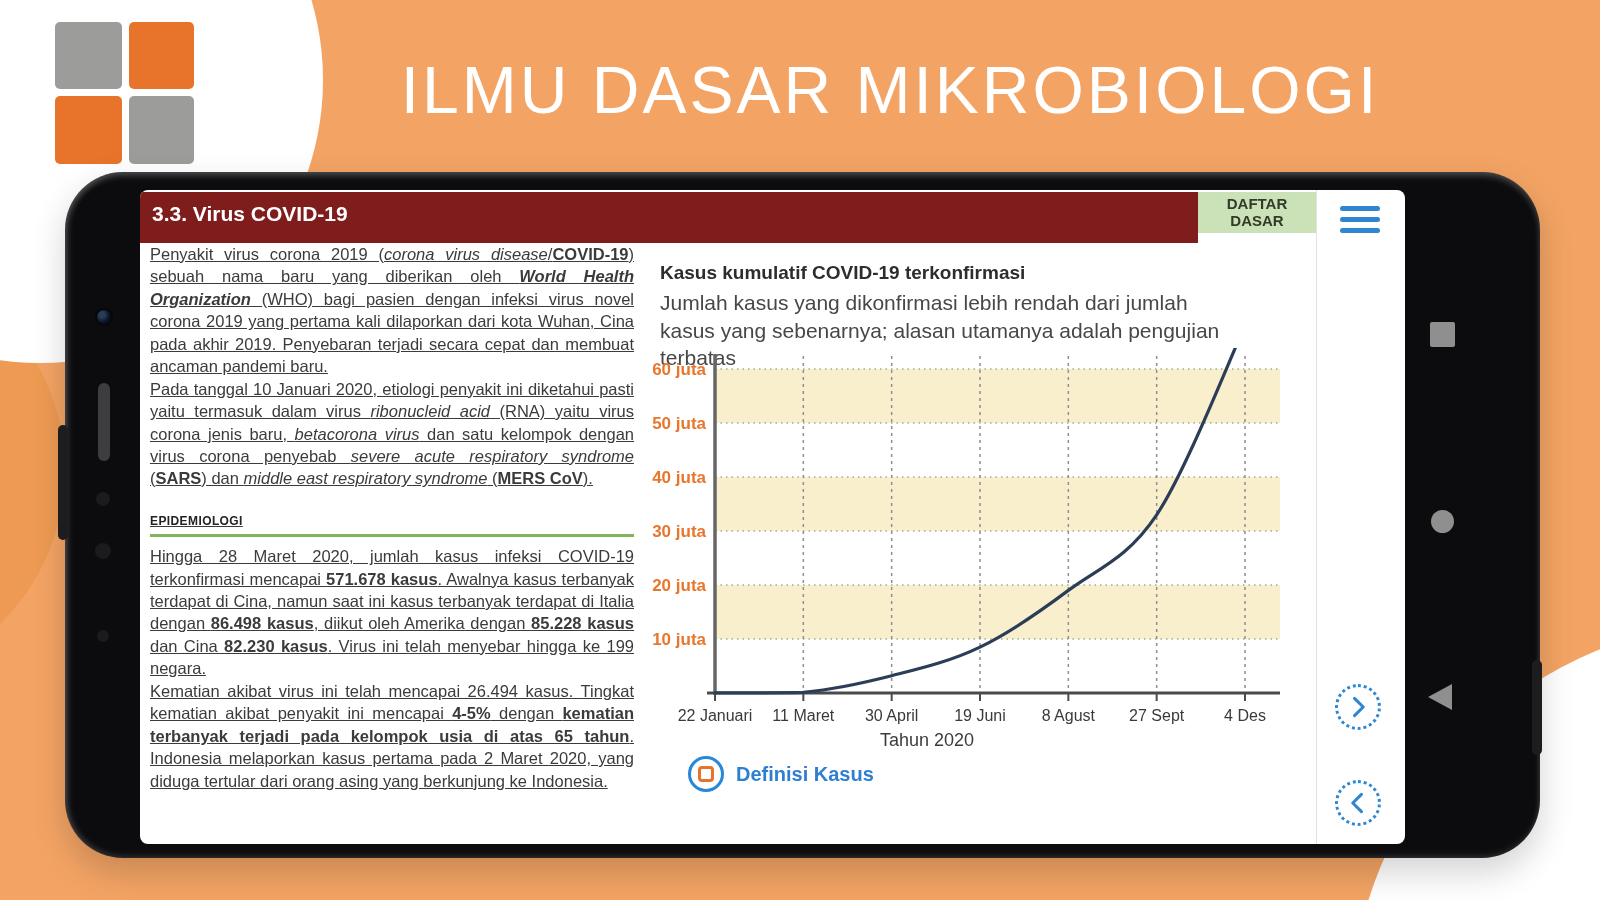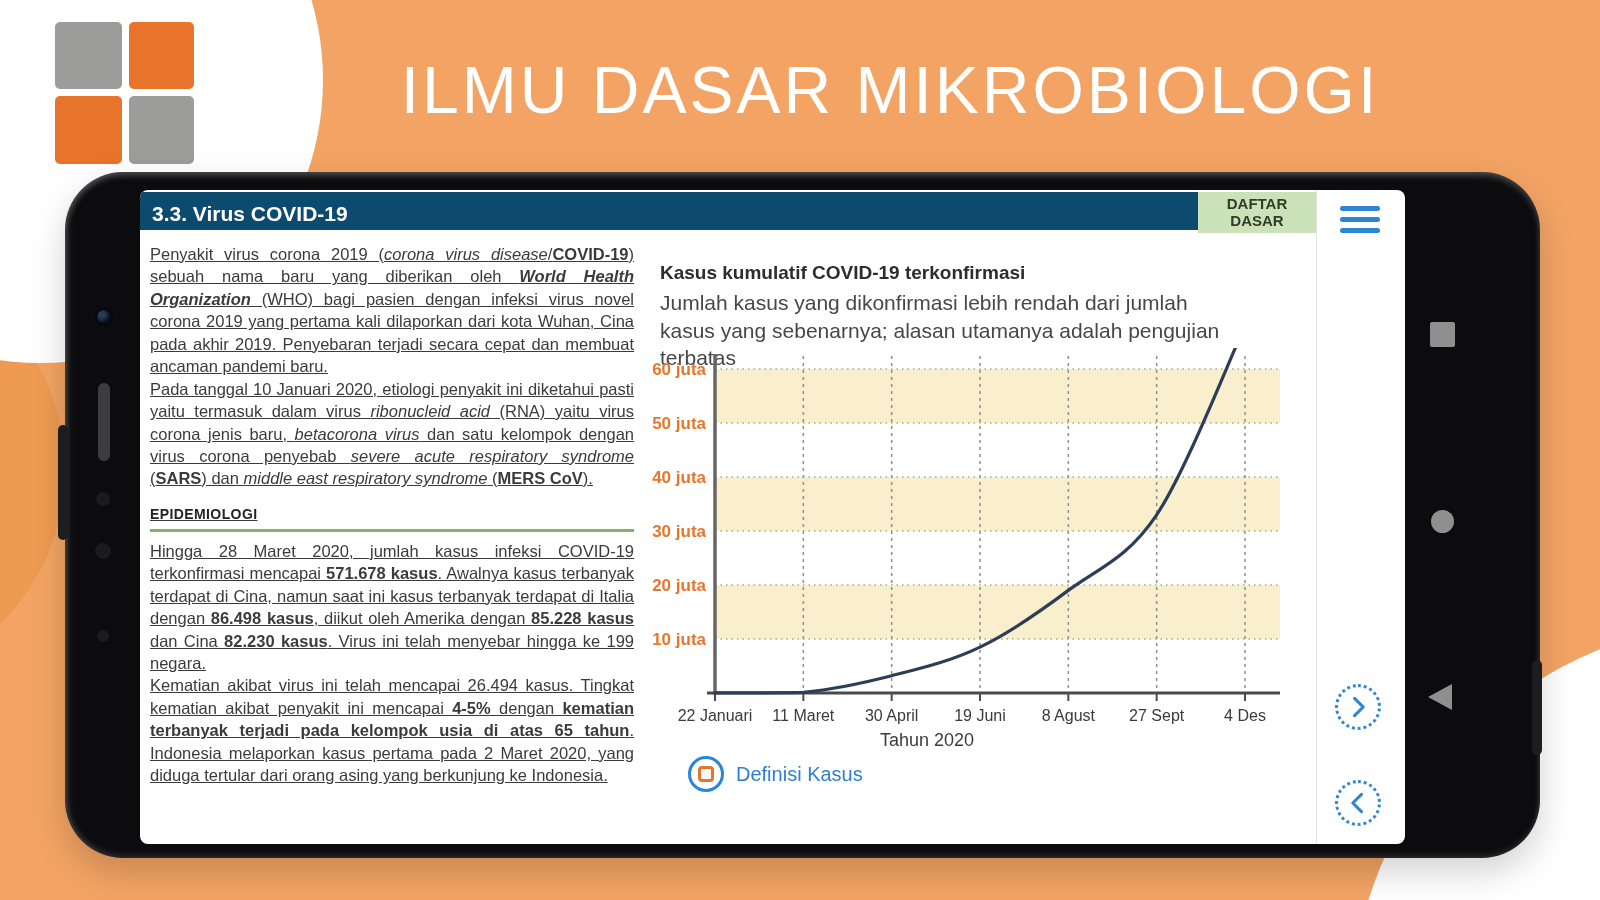--- a/index.html
+++ b/index.html
@@ -38,48 +38,48 @@
   #sensor-3 { left:97px; top:630px; width:12px; height:12px; }
 
   
   #nav-recents { left:1430px; top:322px; width:25px; height:25px; background:#8f8f8f; border-radius:2px; }
   #nav-home { left:1431px; top:510px; width:23px; height:23px; background:#8f8f8f; border-radius:50%; }
   #nav-back { left:1428px; top:684px; width:0; height:0;
     border-top:13px solid transparent; border-bottom:13px solid transparent; border-right:24px solid #8f8f8f; }
 
   
   #screen { left:140px; top:190px; width:1265px; height:654px; background:#ffffff; border-radius:8px; overflow:hidden; }
-  #app-header { left:0; top:2px; width:1058px; height:38px; background:#0c4a6e; }
+  #app-header { left:0; top:2px; width:1058px; height:51px; background:#7f1d1d; }
   #chapter-title { left:12px; top:10px; color:#ffffff; font-size:21px; font-weight:700; white-space:nowrap; }
   #toc-button { left:1058px; top:2px; width:118px; height:41px; background:#CBE2B8; display:flex;
     align-items:center; justify-content:center; text-align:center; }
   #toc-button span { font-size:15px; font-weight:700; color:#333B28; line-height:1.1; }
   #sidebar-divider { left:1176px; top:0; width:1px; height:654px; background:#e2e2e2; }
   #menu-icon { left:1200px; top:16px; width:40px; }
   .menu-bar { width:40px; height:5px; background:#2e86d1; border-radius:2.5px; margin-bottom:6px; }
 
   .nav-circle { width:46px; height:46px; border:3px dotted #2e86d1; border-radius:50%;
     display:flex; align-items:center; justify-content:center; background:#fff; }
   #next-button { left:1195px; top:494px; }
   #prev-button { left:1195px; top:590px; }
 
   
   #article { left:10px; top:53px; width:484px; color:#3b3b3b; font-size:16.5px; line-height:1.36; text-align:justify;text-decoration:underline; }
   #article p { margin:0; }
-  #section-heading { margin-top:15px; font-size:14px; font-weight:700; color:#232323; letter-spacing:.4px; text-align:left; }
+  #section-heading { margin-top:23px; font-size:12px; font-weight:700; color:#232323; letter-spacing:.4px; text-align:left; }
   #section-underline { width:100%; height:3px; background:#7FB55C; margin:5px 0 8px 0; }
 
   
   #chart-title { left:520px; top:72px; font-size:19px; font-weight:700; color:#2d2d2d; }
   #chart-subtitle { left:520px; top:99px; width:560px; font-size:21px; color:#474747; line-height:1.32; }
   #chart-svg { left:505px; top:158px; }
   #chart-xlabel { left:740px; top:540px; width:200px; font-size:18px; color:#3c3c3c; }
 
   
-  #definisi-link { left:548px; top:566px; display:flex; align-items:center; cursor:pointer; }
+  #definisi-link { left:548px; top:566px; display:flex; align-items:center; cursor:pointer;font-weight:bold; }
   #definisi-icon { width:36px; height:36px; border:3px solid #2787d8; border-radius:50%;
     display:flex; align-items:center; justify-content:center; }
   #definisi-glyph { width:16px; height:16px; border:3px solid #E8742B; border-radius:4px; }
   #definisi-label { margin-left:12px; font-size:20px; color:#2e7fd1; }
 </style>
 </head>
 <body>
 
 <div id="canvas">
 

